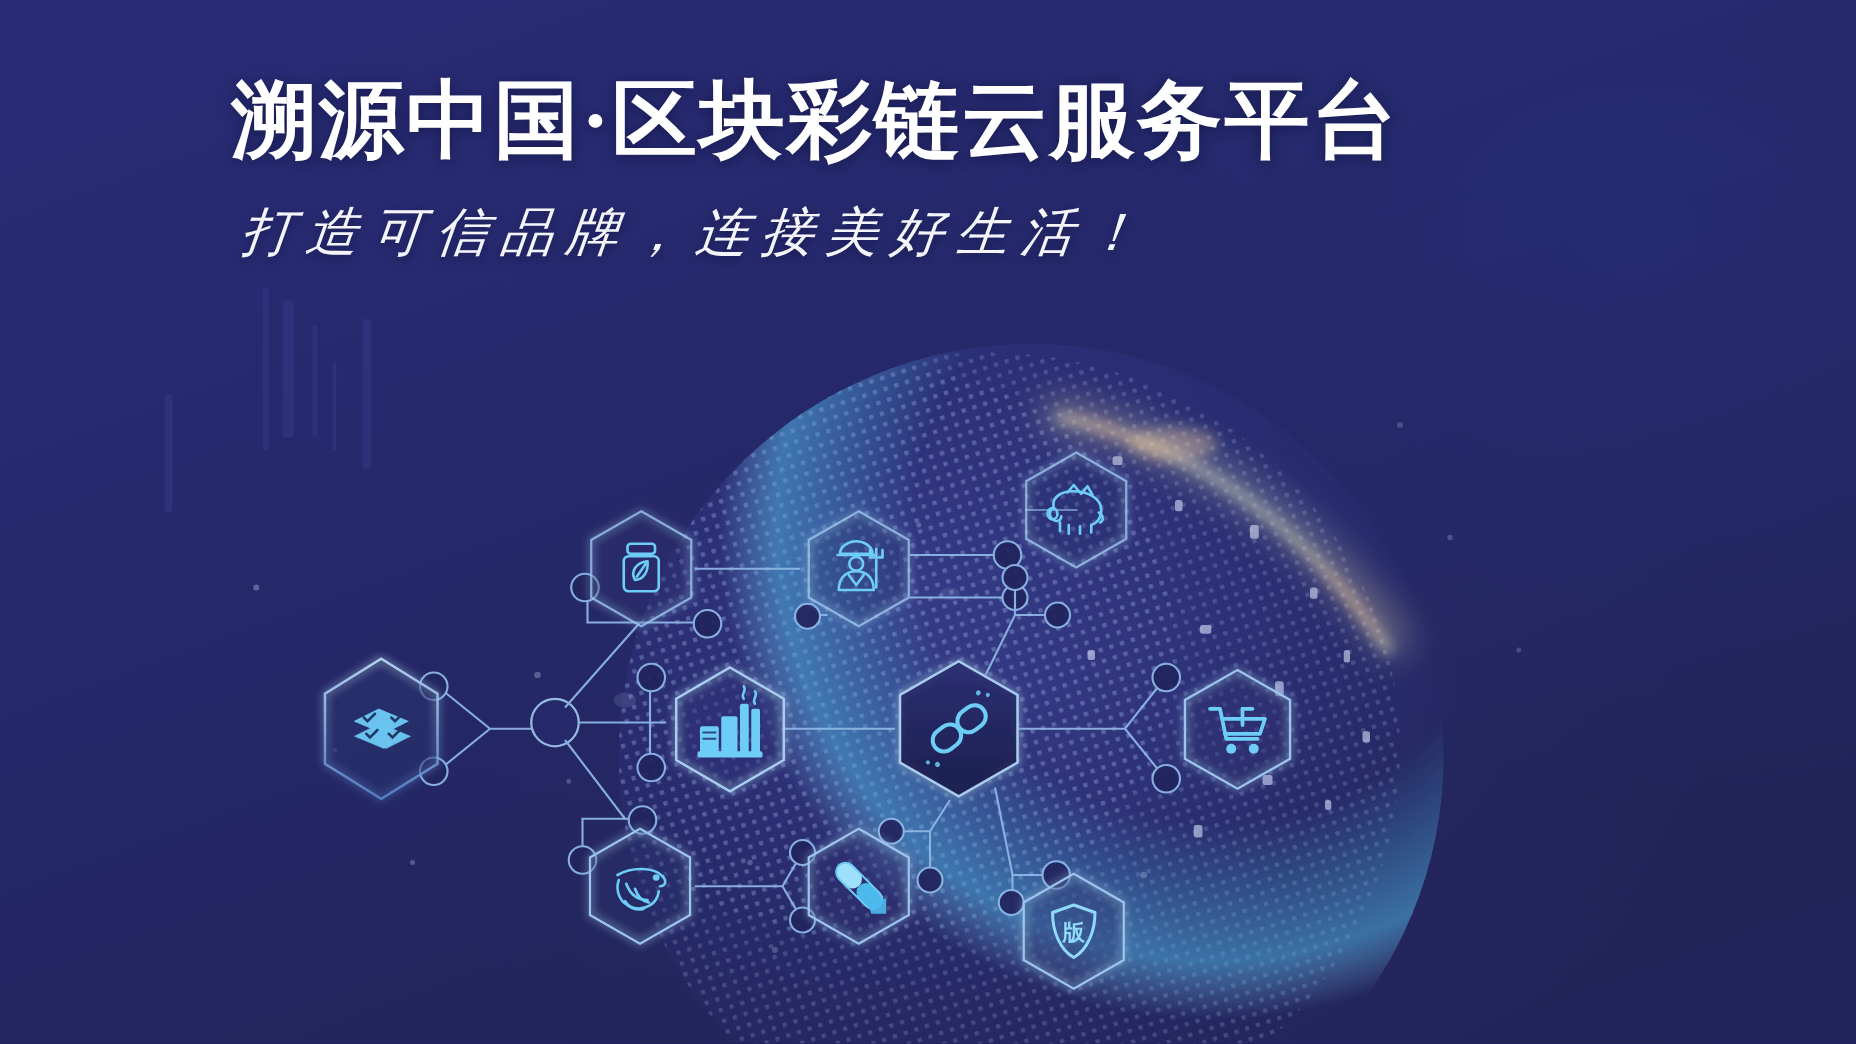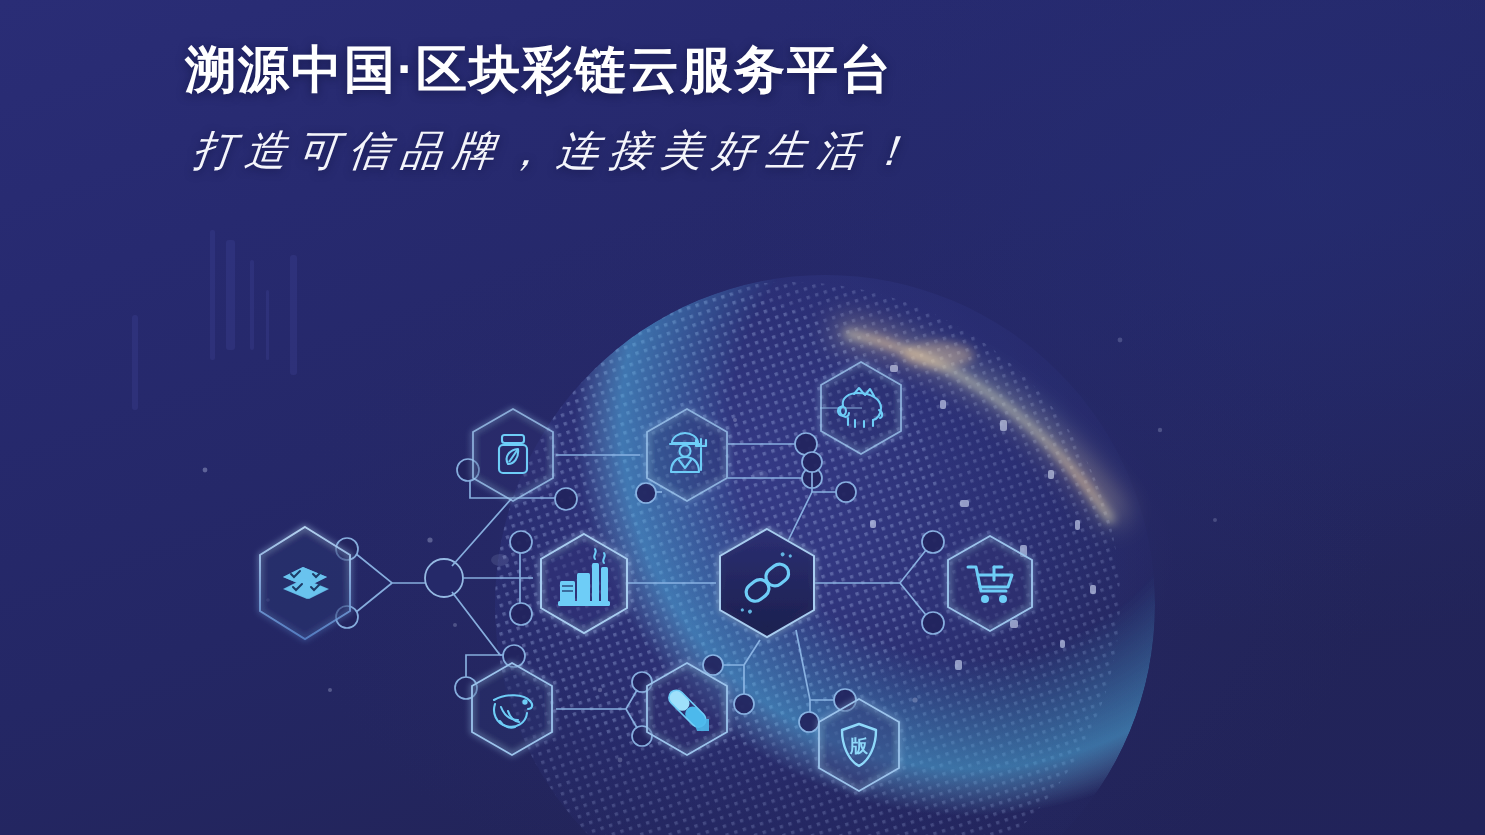--- a/index.html
+++ b/index.html
@@ -37,28 +37,29 @@
   }
 
   
   .headline-wrap {
     position: absolute;
     left: 185px;
     top: 44px;
     z-index: 40;
   }
   .headline {
-    font-family: Liberation Sans, sans-serif;
-    font-size: 51px;
+    font-family: Liberation Serif, serif;
+    font-size: 68px;
     font-weight: 700;
     color: #ffffff;
     letter-spacing: 2px;
     line-height: 1.0;
     white-space: nowrap;
     text-shadow: 0 2px 10px rgba(10,12,50,0.55);
+    margin-top: 18px;
   }
   .subhead {
     margin-top: 28px;
     margin-left: 8px;
     font-family: "Liberation Serif", "DejaVu Serif", serif;
     font-size: 42px;
     font-weight: 400;
     font-style: italic;
     color: #f4f5fb;
     letter-spacing: 10px;

